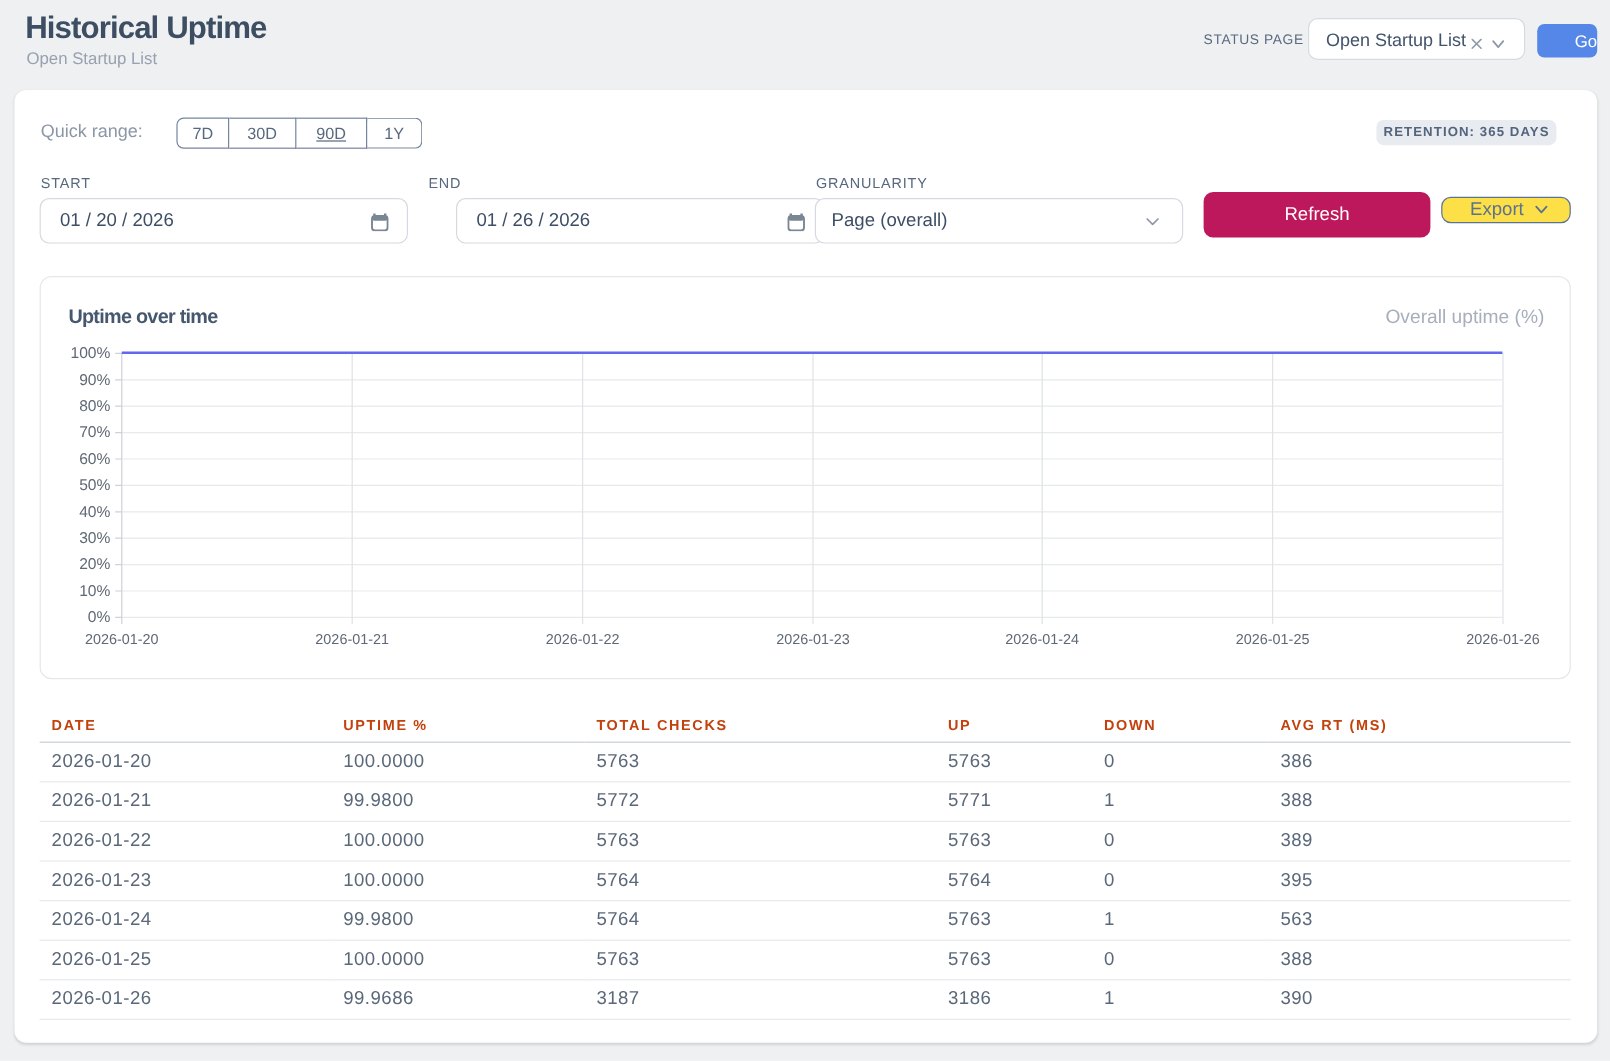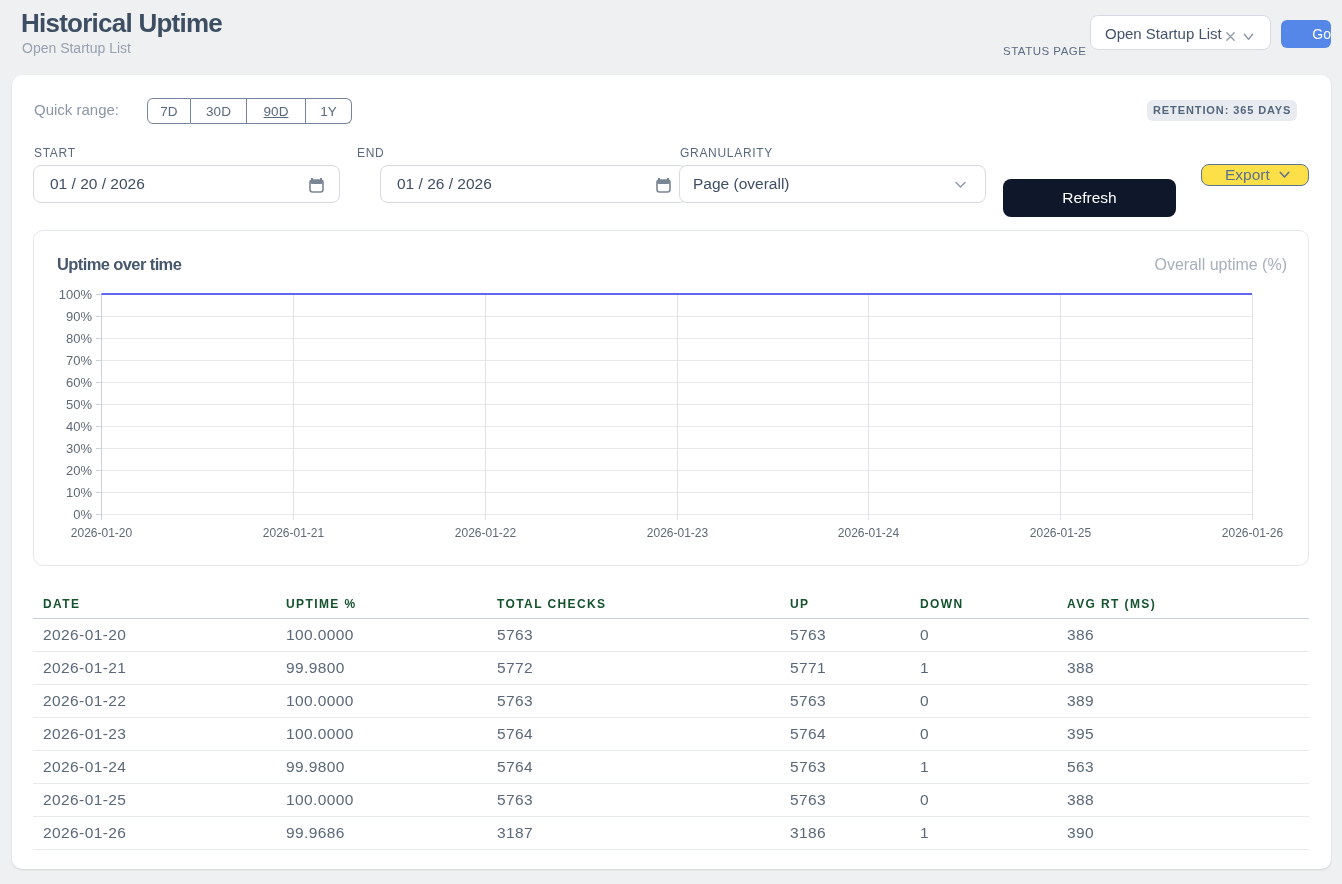--- a/index.html
+++ b/index.html
@@ -8,21 +8,21 @@
   #page { position:relative; width:1342px; height:884px; }
   .abs { position:absolute; }
 </style>
 </head>
 <body>
 <div id="page">
 
   <div class="abs" style="left:21px; top:8px; font-size:26px; font-weight:bold; letter-spacing:-0.75px; color:#3d4e63;">Historical Uptime</div>
   <div class="abs" style="left:22px; top:40px; font-size:14px; color:#97a1b0;">Open Startup List</div>
 
-  <div class="abs" style="left:1003px; top:45px; font-size:11.5px; letter-spacing:0.5px; color:#5b6b80;">STATUS PAGE</div>
+  <div class="abs" style="left:1003px; top:28px; font-size:11.5px; letter-spacing:0.5px; color:#5b6b80;">STATUS PAGE</div>
   <div class="abs" style="left:1090px; top:15px; width:181px; height:35px; background:#fff; border:1px solid #d7dbe1; border-radius:8px;">
     <span class="abs" style="left:14px; top:9px; font-size:15px; color:#42536b;">Open Startup List</span>
     <svg class="abs" style="left:135px; top:16px;" width="9" height="9" viewBox="0 0 9 9">
         <path d="M0.8 0.8 L8.2 8.2 M8.2 0.8 L0.8 8.2" stroke="#8e99a9" stroke-width="1.3" stroke-linecap="round"></path>
       </svg>
     <svg class="abs" style="right:16px; top:17px;" width="11" height="8" viewBox="0 0 11 8">
         <path d="M1.3 1.3 L5.5 6.2 L9.7 1.3" fill="none" stroke="#8e99a9" stroke-width="1.5" stroke-linecap="round" stroke-linejoin="round"></path>
       </svg>
   </div>
   <div class="abs" style="left:1281px; top:20px; width:50px; height:28px; background:#5587e8; border-radius:6px; color:#fff; font-size:14px; text-align:right; line-height:28px;">Go</div>
@@ -61,21 +61,21 @@
       </svg>
   </div>
   <div class="abs input" style="left:679px; top:165px; width:307px;">
     <span style="margin-left:13px;">Page (overall)</span>
     <svg class="abs" style="right:18px; top:14px;" width="13" height="10" viewBox="0 0 13 10">
         <path d="M2 2.5 L6.5 7 L11 2.5" fill="none" stroke="#8d97a6" stroke-width="1.4" stroke-linecap="round" stroke-linejoin="round"></path>
       </svg>
   </div>
   <style>.input{height:38px; background:#fff; border:1px solid #d6dae0; border-radius:8px; font-size:15.5px; color:#3e4e66; display:flex; align-items:center;}</style>
 
-  <div class="abs" style="left:1003px; top:179px; width:173px; height:38px; background:#0f172a; border-radius:8px; color:#fff; font-size:15.5px; display:flex; align-items:center; justify-content:center;">Refresh</div>
+  <div class="abs" style="left:1003px; top:160px; width:189px; height:38px; background:#be185d; border-radius:8px; color:#fff; font-size:15.5px; display:flex; align-items:center; justify-content:center;">Refresh</div>
   <div class="abs" style="left:1201px; top:164px; width:108px; height:22px; background:#fde047; border:1px solid #5d7392; border-radius:8px; color:#5b7190; font-size:15.5px; display:flex; align-items:center; padding-left:23px; gap:9px;">Export
     <svg width="11" height="8" viewBox="0 0 11 8">
         <path d="M1.2 1.2 L5.5 6 L9.8 1.2" fill="none" stroke="#5b7190" stroke-width="1.5" stroke-linecap="round" stroke-linejoin="round"></path>
       </svg>
   </div>
 
   <div class="abs" style="left:33px; top:230px; width:1276px; height:336px; background:#fff; border:1px solid #e4e7ec; border-radius:10px;"></div>
   <div class="abs" style="left:57px; top:255px; font-size:16.5px; font-weight:bold; letter-spacing:-0.6px; color:#46586e;">Uptime over time</div>
   <div class="abs" style="right:55px; top:256px; font-size:16px; color:#a7afbc;">Overall uptime (%)</div>
 
@@ -210,17 +210,17 @@
           <td>2026-01-26</td>
           <td>99.9686</td>
           <td>3187</td>
           <td>3186</td>
           <td>1</td>
           <td>390</td>
         </tr>
     </tbody>
   </table>
   <style>
-    table th { text-align:left; font-size:12px; letter-spacing:1.4px; color:#14532d; padding:0 0 0 10px; border-bottom:1px solid #c9cfd7; }
+    table th { text-align:left; font-size:12px; letter-spacing:1.4px; color:#c2410c; padding:0 0 0 10px; border-bottom:1px solid #c9cfd7; }
     table td { font-size:15.5px; letter-spacing:0.4px; color:#5a6879; padding:0 0 0 10px; border-bottom:1px solid #e6e9ed; height:33px; }
   </style>
 
 </div>
 
 </body></html>

